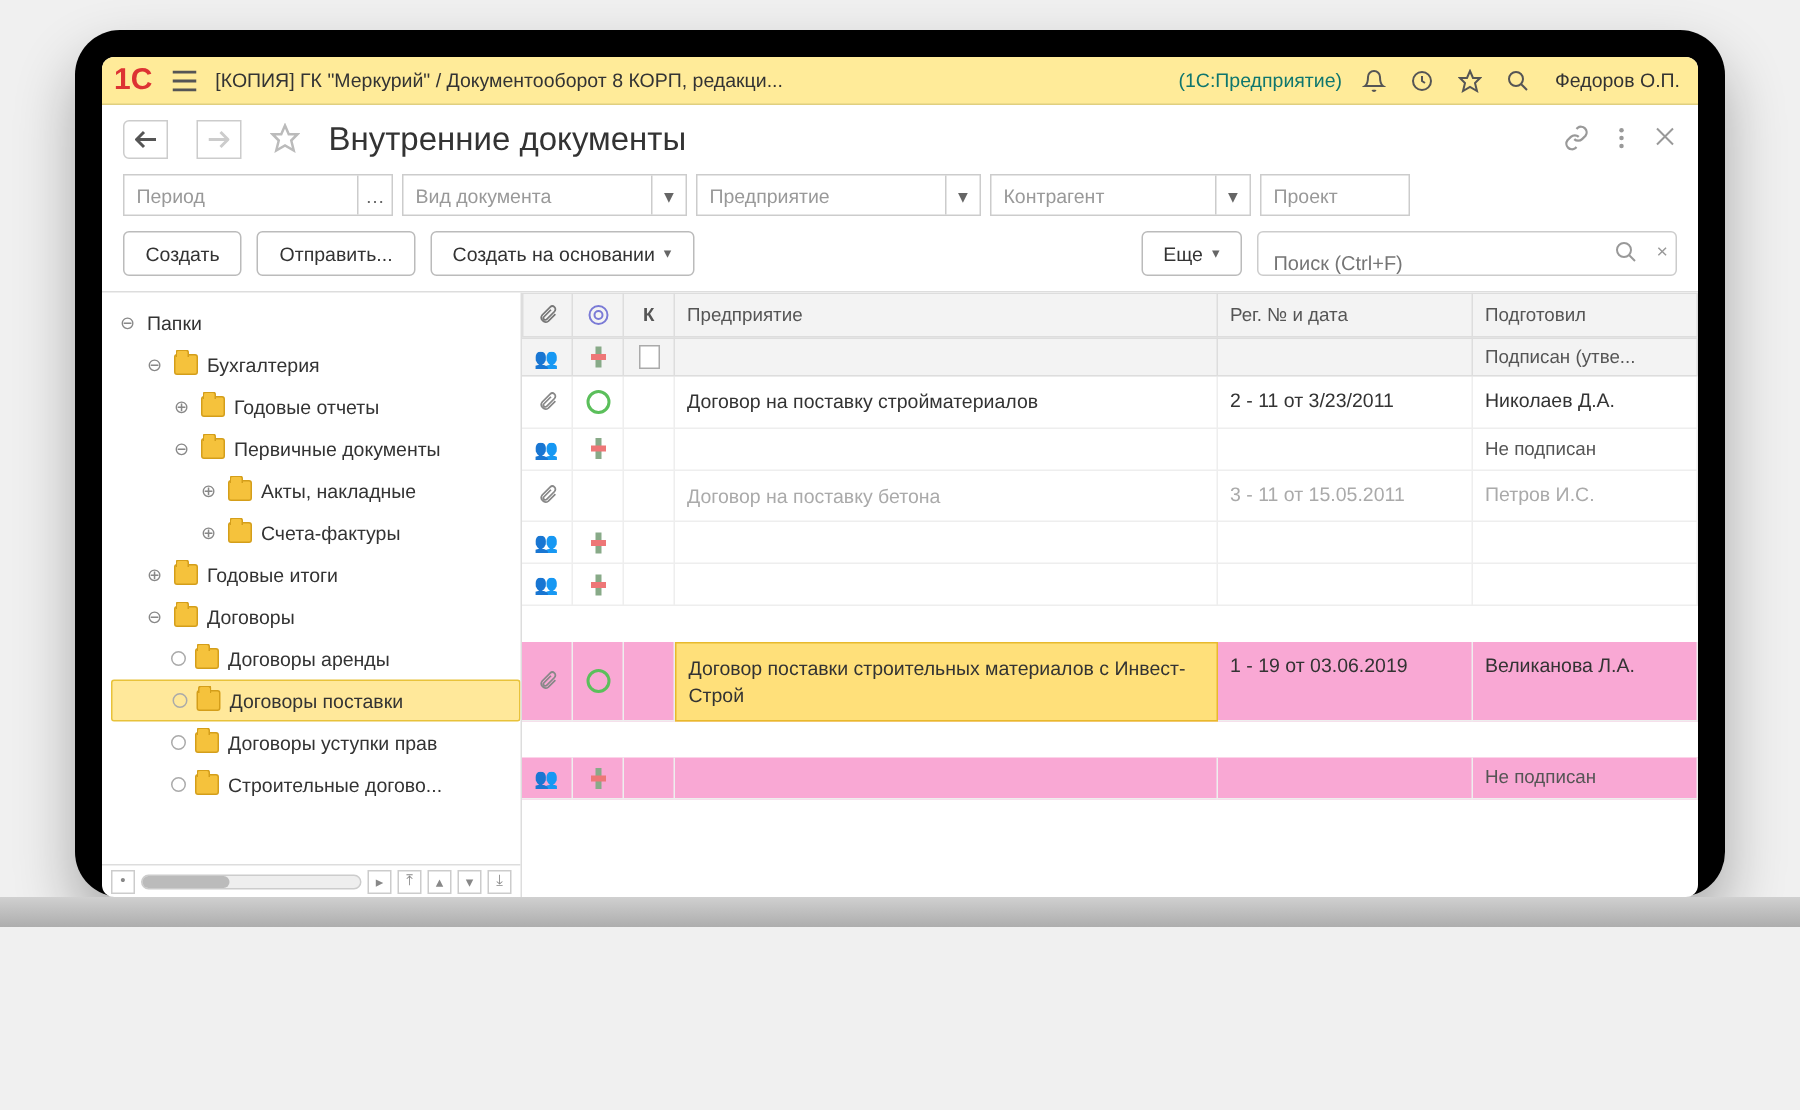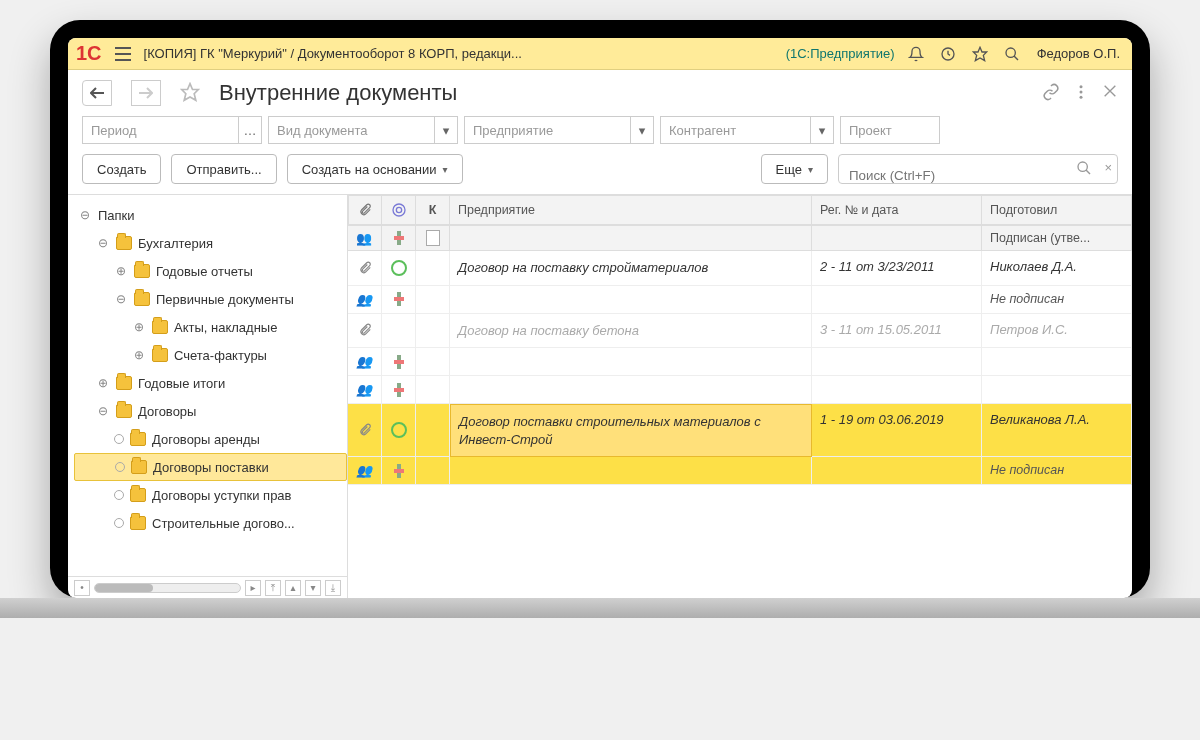--- a/index.html
+++ b/index.html
@@ -134,33 +134,33 @@
     background:#f3f3f3;
   }
   .thead .cell{
     border:1px solid #ddd;border-left:none;padding:6px 8px;color:#555;display:flex;align-items:center;font-size:12.5px;
   }
   .thead .cell:first-child{border-left:1px solid #ddd;}
   .thead .sub{height:26px;}
   .thead .hdr{height:30px;}
   .col-k{color:#c07000;font-weight:bold;justify-content:center;}
   .col-clip,.col-stamp{justify-content:center;color:#777;}
-  .tbody{flex:1;overflow:auto;font-style:italic;}
+  .tbody{flex:1;overflow:auto;}
   .doc-row{
     display:grid;
     grid-template-columns: 34px 34px 34px 1fr 170px 150px;
   }
   .doc-row .cell{
     border-bottom:1px solid #eee;border-right:1px solid #eee;padding:8px 8px;font-size:13px;
   }
   .doc-row .subcell{
     border-bottom:1px solid #eee;border-right:1px solid #eee;padding:6px 8px;font-size:12.5px;color:#555;
   }
   .doc-row.muted .cell,.doc-row.muted .subcell{color:#aaa;}
-  .doc-row.selected{background:#fde047;}
+  .doc-row.selected{background:#f9a8d4;margin-top:24px;}
   .doc-row.selected .name-cell{background:#ffe07a;border:1px solid #e8b92d;}
   .icon-cell{display:flex;align-items:center;justify-content:center;}
   .stamp-green{width:16px;height:16px;border:2px solid #5bbf5b;border-radius:50%;}
   .people-icon{font-size:13px;}
   .flow-icon{width:14px;height:14px;position:relative;}
   .flow-icon::before{content:"";position:absolute;left:5px;top:0;width:4px;height:14px;background:#8a8;}
   .flow-icon::after{content:"";position:absolute;left:2px;top:5px;width:10px;height:4px;background:#e77;}
   .doc-icon{width:14px;height:16px;border:1px solid #aaa;background:#fff;position:relative;}
   .name-cell{line-height:1.35;}
 </style>

